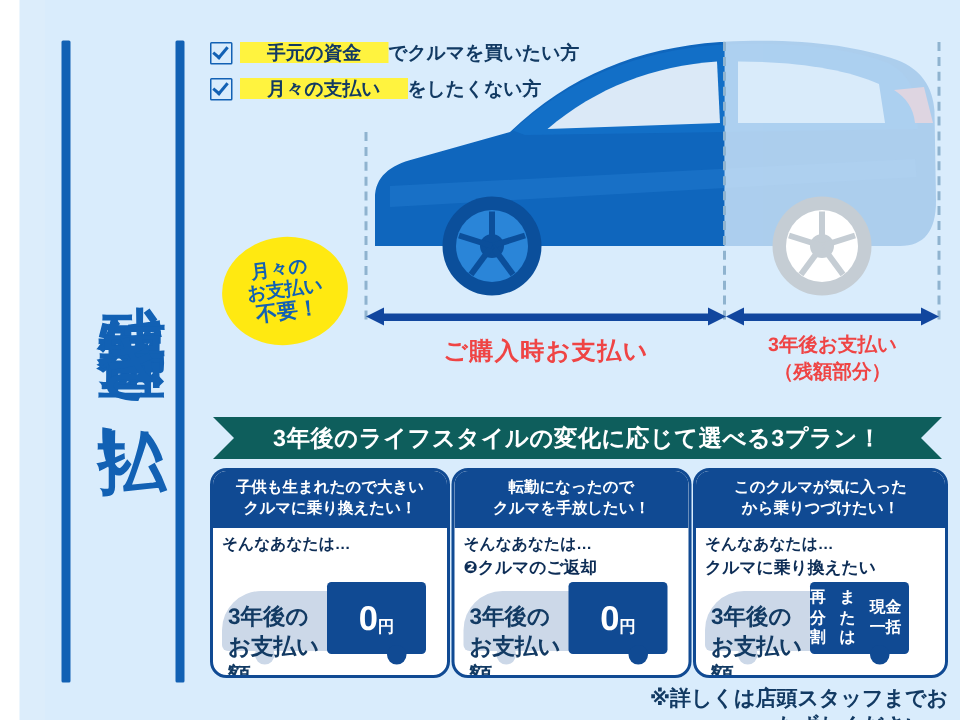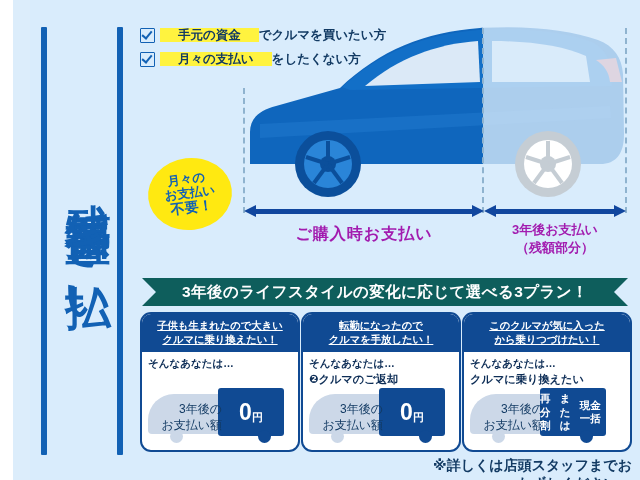--- a/index.html
+++ b/index.html
@@ -78,21 +78,21 @@
     position:absolute;top:0;width:0;height:0;
     border-top:6px solid transparent;border-bottom:6px solid transparent;
   }
   .arrowline .head.l{left:0;border-right:12px solid #11469e;}
   .arrowline .head.r{right:0;border-left:12px solid #11469e;}
 
   .a-left{left:244px;top:205px;width:240px;}
   .a-right{left:484px;top:205px;width:142px;}
 
   .arrow-lbl{
-    position:absolute;text-align:center;color:#a21caf;font-weight:bold;
+    position:absolute;text-align:center;color:#ef4444;font-weight:bold;
   }
   .arrow-lbl.big{left:244px;top:224px;width:240px;font-size:16px;letter-spacing:1px;}
   .arrow-lbl.small{left:484px;top:221px;width:142px;font-size:13px;line-height:1.35;}
 
   
   .ribbon{
     position:absolute;left:142px;top:278px;width:486px;height:28px;
     background:#0e5e5c;color:#ffffff;
     display:flex;align-items:center;justify-content:center;
     font-size:15.5px;font-weight:bold;letter-spacing:0.4px;
@@ -110,21 +110,20 @@
     width:156px;height:136px;background:#ffffff;
     border:2.2px solid #104a93;border-radius:11px;
     position:relative;overflow:hidden;
   }
   .card.wide{width:166px;}
   .card-head{
     background:#104a93;color:#ffffff;
     padding:5px 4px 6px;text-align:center;
     font-size:10.3px;font-weight:bold;line-height:1.32;
     border-radius:8px 8px 0 0;
-    text-decoration:underline;
   }
   .card-body{position:relative;padding:5px 6px 0;height:86px;}
   .card-sub{font-size:10.5px;font-weight:bold;color:#0d2d56;line-height:1.3;}
   .card-opt{font-size:11.2px;font-weight:bold;color:#0d2d56;margin-top:1px;
             white-space:nowrap;line-height:1.25;}
 
   
   .minicar{position:absolute;left:4px;top:36px;width:148px;height:54px;}
   .mc-nose{
     position:absolute;left:2px;top:6px;width:92px;height:40px;
@@ -132,22 +131,22 @@
   }
   .mc-box{
     position:absolute;left:72px;top:0px;width:66px;height:48px;
     background:#104a93;border-radius:3px;
   }
   .mc-wheel{position:absolute;bottom:-1px;width:13px;height:13px;border-radius:50%;
             background:#ccd8e8;}
   .mc-wheel.w1{left:24px;}
   .mc-wheel.w2{left:112px;background:#104a93;}
   .mc-label{
-    position:absolute;left:6px;top:14px;width:70px;text-align:right;
-    font-size:12px;font-weight:normal;color:#123a63;line-height:1.3;
+    position:absolute;left:6px;top:14px;width:70px;text-align:left;
+    font-size:15px;font-weight:bold;color:#123a63;line-height:1.3;
   }
   .mc-price{
     position:absolute;left:72px;top:0;width:66px;height:48px;
     display:flex;align-items:center;justify-content:center;
     color:#ffffff;font-weight:bold;
   }
   .mc-price .yen-num{font-size:23px;line-height:1;}
   .mc-price .yen-unit{font-size:11px;align-self:flex-end;margin-bottom:11px;}
   .mc-price.multi{flex-direction:row;justify-content:center;line-height:1.25;}
   .mc-price.multi span{font-size:10.5px;}

